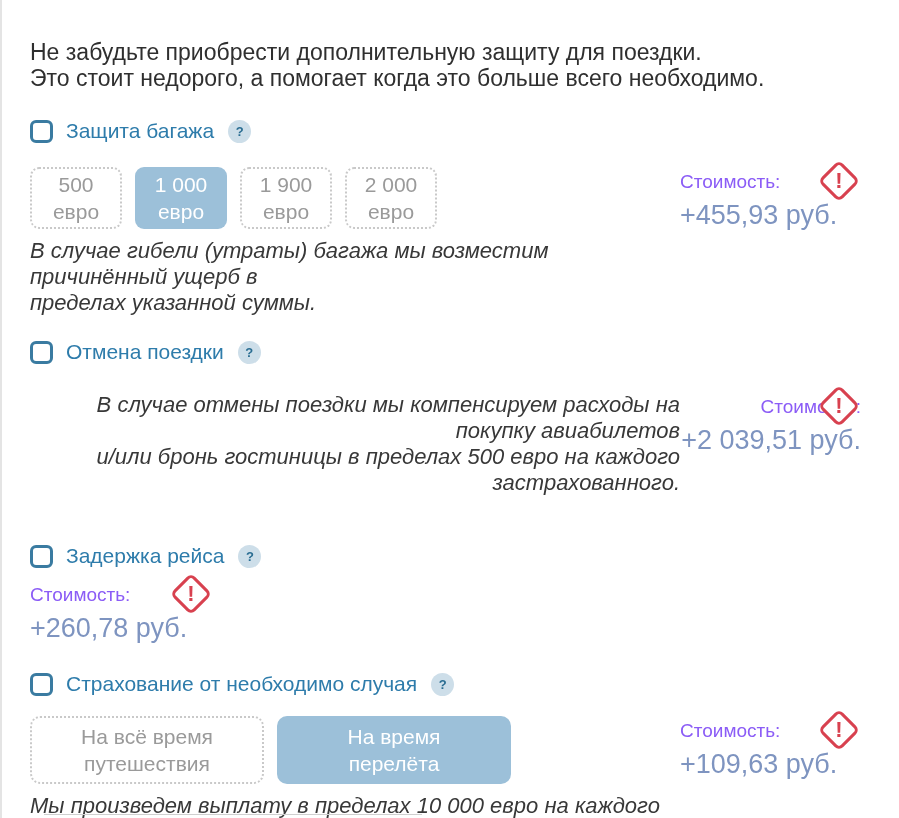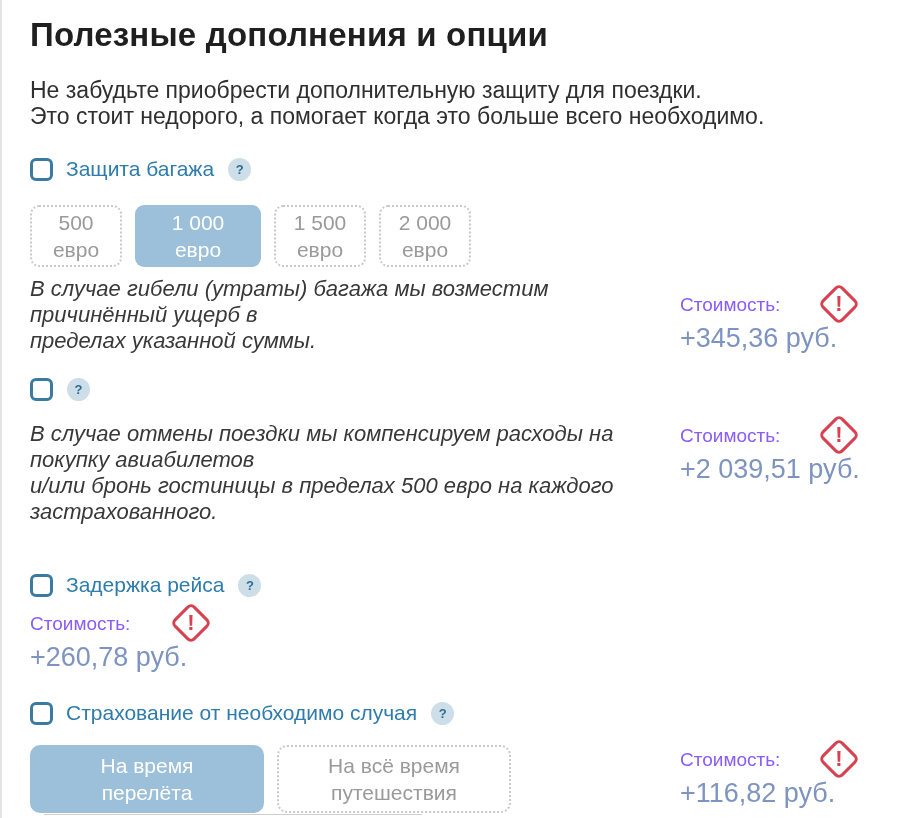--- a/index.html
+++ b/index.html
@@ -50,22 +50,22 @@
     width: 23px; height: 23px;
     border-radius: 50%;
     background: #cddee9;
     color: #2a6d92;
     font-size: 13px;
     font-weight: bold;
     display: flex; align-items: center; justify-content: center;
     cursor: pointer;
   }
   .sec-body { display: flex; align-items: flex-start; }
-  .sec-body.pad-lg { margin-top: 24px; align-items: flex-end; }
-  .sec-body.pad-md { margin-top: 20px; }
+  .sec-body.pad-lg { margin-top: 24px; }
+  .sec-body.pad-md { margin-top: 28px; text-align: right; }
   .sec-body.pad-sm { margin-top: 12px; }
   .sec-body.pad-xl { margin-top: 20px; }
   .sec-left { width: 650px; flex: 0 0 auto; }
   .opts { display: flex; }
   .opt {
     height: 62px;
     width: 92px;
     margin-right: 13px;
     border: 2px dotted #c9c9c9;
     border-radius: 9px;
@@ -75,21 +75,21 @@
     display: flex; align-items: center; justify-content: center;
     text-align: center;
     white-space: pre-line;
     background: #fff;
     cursor: pointer;
   }
   .opt.selected {
     background: #9cc0d9;
     border: none;
     color: #ffffff;
-    width: 126px;
+    width: 92px;
   }
   .opt.wide { width: 234px; height: 68px; border-radius: 10px; }
   .opt.wide.selected { width: 234px; }
   .desc {
     font-size: 22px;
     line-height: 26px;
     font-style: italic;
     color: #383838;
     white-space: pre-line;
   }
@@ -143,59 +143,59 @@
     width: 378px;
     height: 1px;
     background: #cfcfcf;
   }
 </style>
 </head>
 <body>
 
 <div class="page">
 
-  <h1 class="title">Полезные дополнения и опции</h1>
   <p class="subtitle">Не забудьте приобрести дополнительную защиту для поездки.
 Это стоит недорого, а помогает когда это больше всего необходимо.</p>
 
   <div class="section s1">
     <div class="sec-header">
       <span class="checkbox"></span>
       <span class="sec-label">Защита багажа</span>
       <span class="help">?</span>
     </div>
     <div class="sec-body pad-lg">
       <div class="sec-left">
         <div class="opts">
           <div class="opt">500
 евро</div>
           <div class="opt selected">1 000
 евро</div>
-          <div class="opt">1 500
+          <div class="opt">1 900
 евро</div>
           <div class="opt">2 000
 евро</div>
         </div>
         <p class="desc after-opts">В случае гибели (утраты) багажа мы возместим причинённый ущерб в
 пределах указанной суммы.</p>
       </div>
       <div class="cost">
         <span class="cost-label">Стоимость:</span>
-        <div class="cost-price">+345,36 руб.</div>
+        <div class="cost-price">+455,93 руб.</div>
         <span class="warn">
           <span class="diamond"></span>
           <span class="excl">!</span>
         </span>
       </div>
     </div>
   </div>
 
   <div class="section s2">
     <div class="sec-header">
       <span class="checkbox"></span>
+      <span class="sec-label">Отмена поездки</span>
       <span class="help">?</span>
     </div>
     <div class="sec-body pad-md">
       <div class="sec-left">
         <p class="desc">В случае отмены поездки мы компенсируем расходы на покупку авиабилетов
 и/или бронь гостиницы в пределах 500 евро на каждого застрахованного.</p>
       </div>
       <div class="cost">
         <span class="cost-label">Стоимость:</span>
         <div class="cost-price">+2 039,51 руб.</div>
@@ -227,32 +227,32 @@
 
   <div class="section s4">
     <div class="sec-header">
       <span class="checkbox"></span>
       <span class="sec-label">Страхование от необходимо случая</span>
       <span class="help">?</span>
     </div>
     <div class="sec-body pad-xl">
       <div class="sec-left">
         <div class="opts">
+          <div class="opt wide">На всё время
+путешествия</div>
           <div class="opt wide selected">На время
 перелёта</div>
-          <div class="opt wide">На всё время
-путешествия</div>
         </div>
         <p class="desc after-opts">Мы произведем выплату в пределах 10 000 евро на каждого
 путешественника при получении травмы, установлении инвалидности или
 смерти во время перелета «туда/обратно».</p>
       </div>
       <div class="cost">
         <span class="cost-label">Стоимость:</span>
-        <div class="cost-price">+116,82 руб.</div>
+        <div class="cost-price">+109,63 руб.</div>
         <span class="warn">
           <span class="diamond"></span>
           <span class="excl">!</span>
         </span>
       </div>
     </div>
   </div>
 
   <div class="bottom-divider"></div>
 </div>

